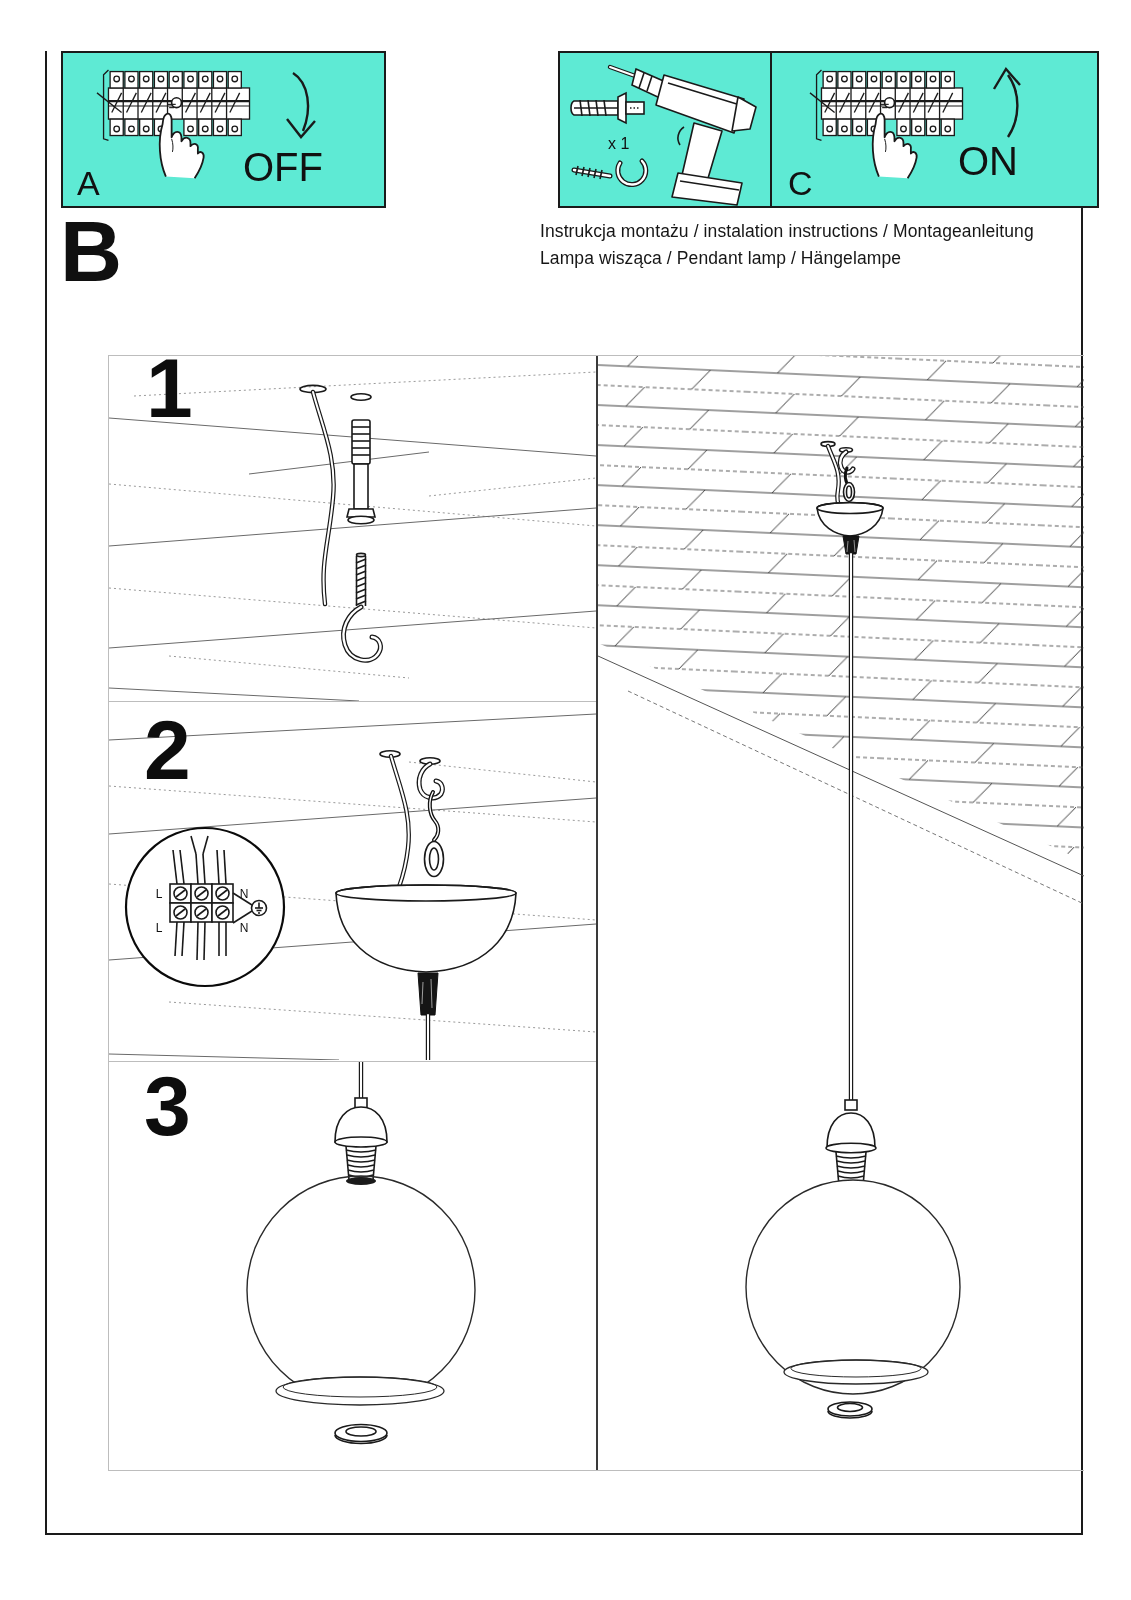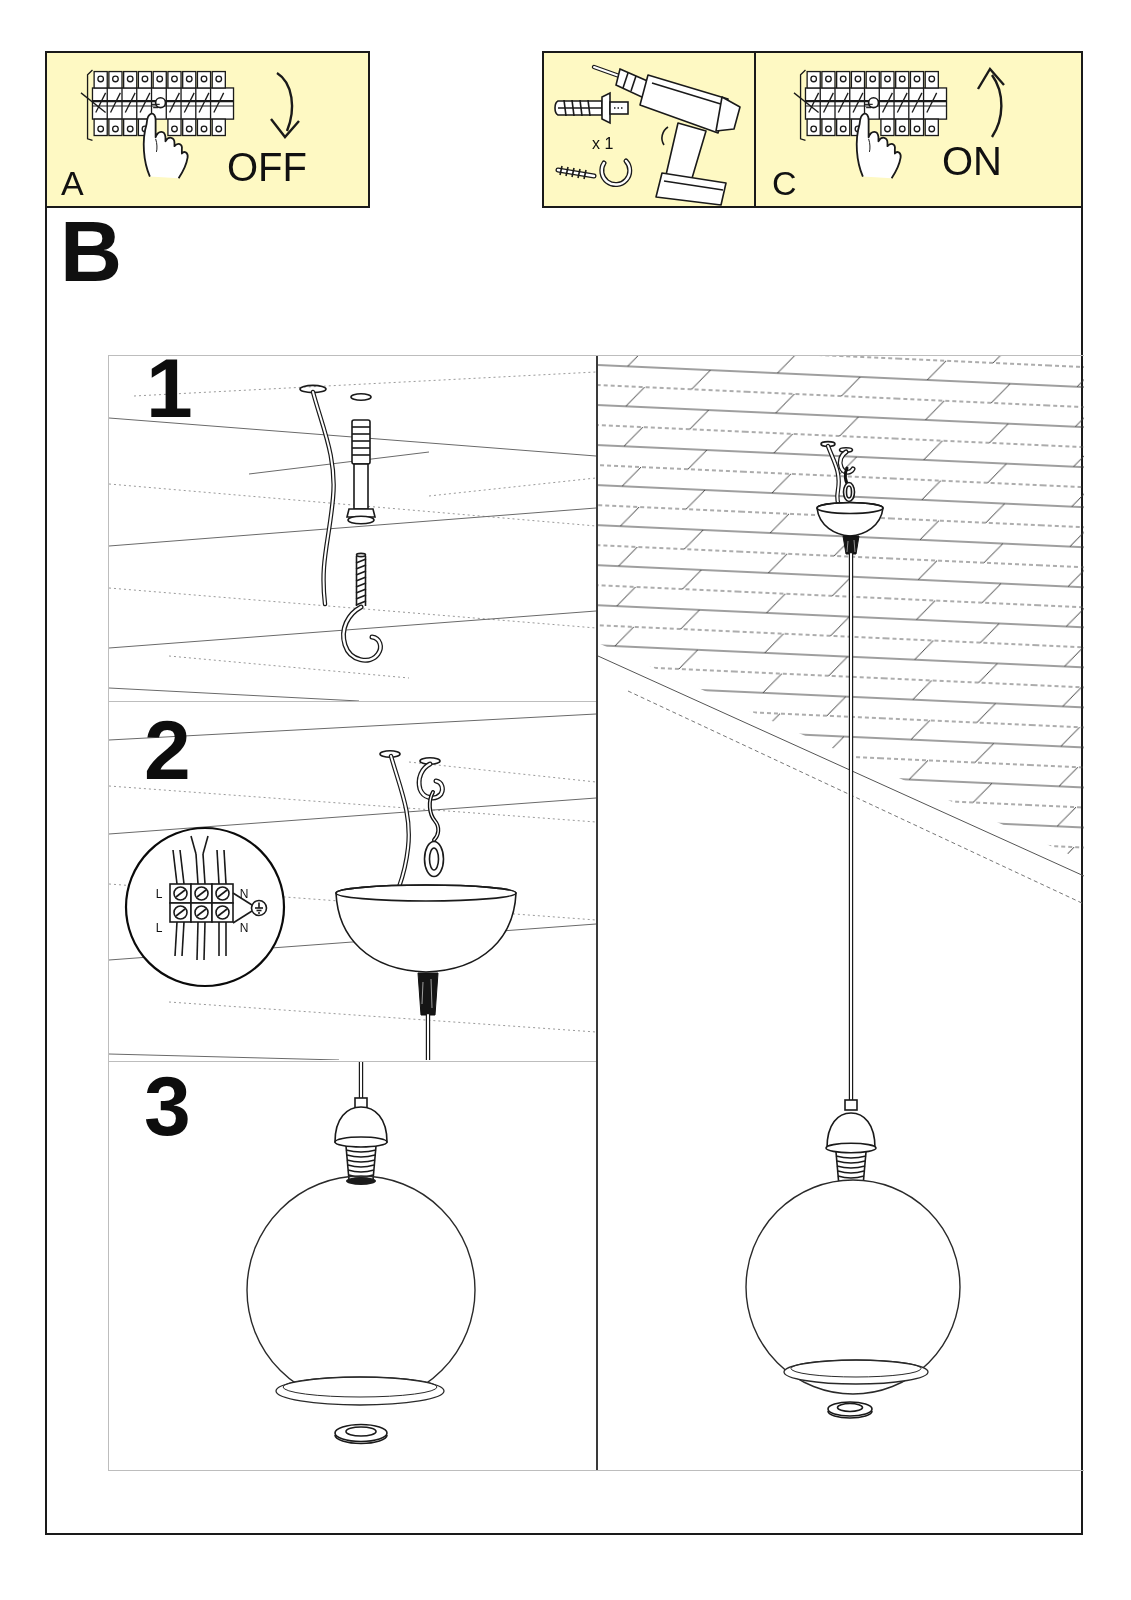--- a/index.html
+++ b/index.html
@@ -2,21 +2,21 @@
 <html><head>
 <meta charset="utf-8">
 <style>
   html,body{margin:0;padding:0;background:#e8e8e8;}
   .page{
     position:relative;width:1131px;height:1600px;background:#ffffff;
     font-family:"Liberation Sans",sans-serif;color:#111;overflow:hidden;
     margin:0 auto;
   }
   .frame-line{position:absolute;background:#1a1a1a;}
-  .hdr-box{position:absolute;border:2px solid #1a1a1a;background:#fef9c3;box-sizing:border-box;}
+  .hdr-box{position:absolute;border:2px solid #1a1a1a;background:#5eead4;box-sizing:border-box;margin-left:16px;}
   .hdr-box svg{display:block;}
   .captions{position:absolute;left:540px;top:218px;font-size:17.5px;line-height:27px;color:#161616;letter-spacing:.1px;}
   .section-label{position:absolute;left:60px;top:208px;font-size:86px;font-weight:700;line-height:1;color:#101010;}
   .panel-area{position:absolute;left:108px;top:355px;width:975px;height:1114px;
     border-top:1px solid #bdbdbd;border-left:1px solid #bdbdbd;border-bottom:1px solid #bdbdbd;box-sizing:content-box;}
   .v-divider{position:absolute;left:487px;top:0;width:2px;height:1114px;background:#3a3a3a;}
   .h-divider{position:absolute;left:0;width:487px;height:1px;background:#bdbdbd;}
   .step-num{position:absolute;font-size:84px;font-weight:700;line-height:1;color:#0d0d0d;}
   .panel-svg{position:absolute;}
   svg text{font-family:"Liberation Sans",sans-serif;fill:#111;}
@@ -178,20 +178,24 @@
       <use href="#breaker-asm" transform="translate(38,12) scale(0.82)"></use>
       <g transform="translate(192,14)">
         <path d="M44,70 C56,52 57,26 44,8" stroke="#1a1a1a" stroke-width="2.4" fill="none"></path>
         <path d="M30,22 L42,2 L56,18" stroke="#1a1a1a" stroke-width="2.4" fill="none" stroke-linejoin="miter"></path>
       </g>
       <text x="16" y="142" font-size="34">C</text>
       <text x="186" y="122" font-size="40">ON</text>
     </svg>
   </div>
 
+  <div class="captions">
+    <div>Instrukcja montażu / instalation instructions / Montageanleitung</div>
+    <div>Lampa wisząca / Pendant lamp / Hängelampe</div>
+  </div>
 
   <div class="section-label">B</div>
 
   <div class="panel-area">
     <div class="v-divider"></div>
     <div class="h-divider" style="top:345px;"></div>
     <div class="h-divider" style="top:705px;"></div>
 
     <svg class="panel-svg" style="left:0;top:0;" width="487" height="345" viewBox="0 0 487 345">
       <g>

